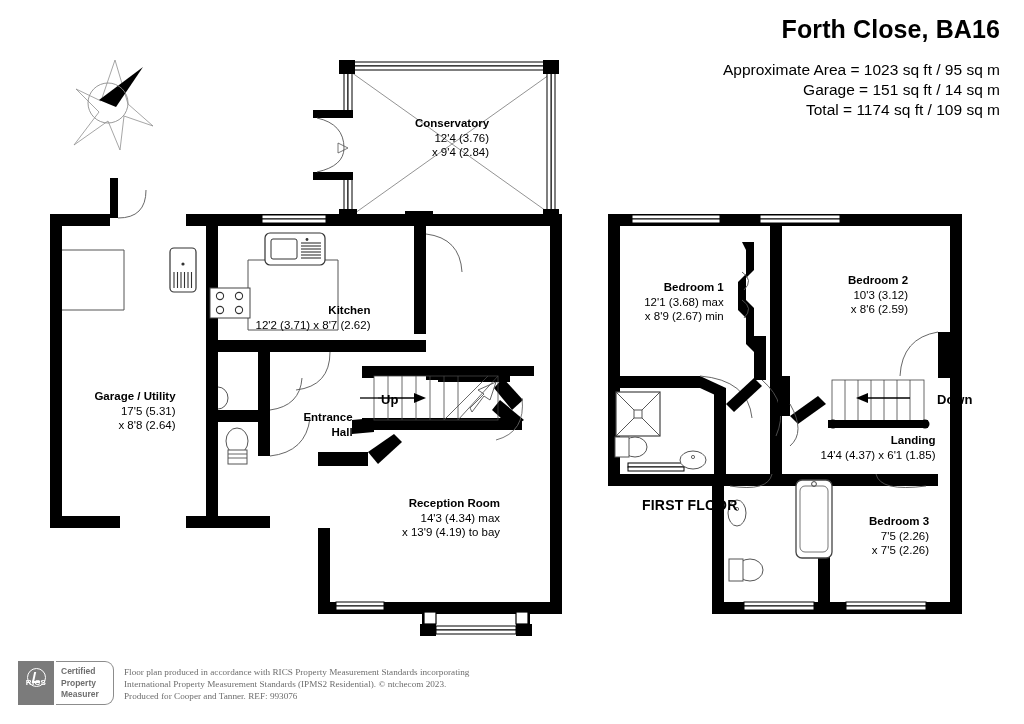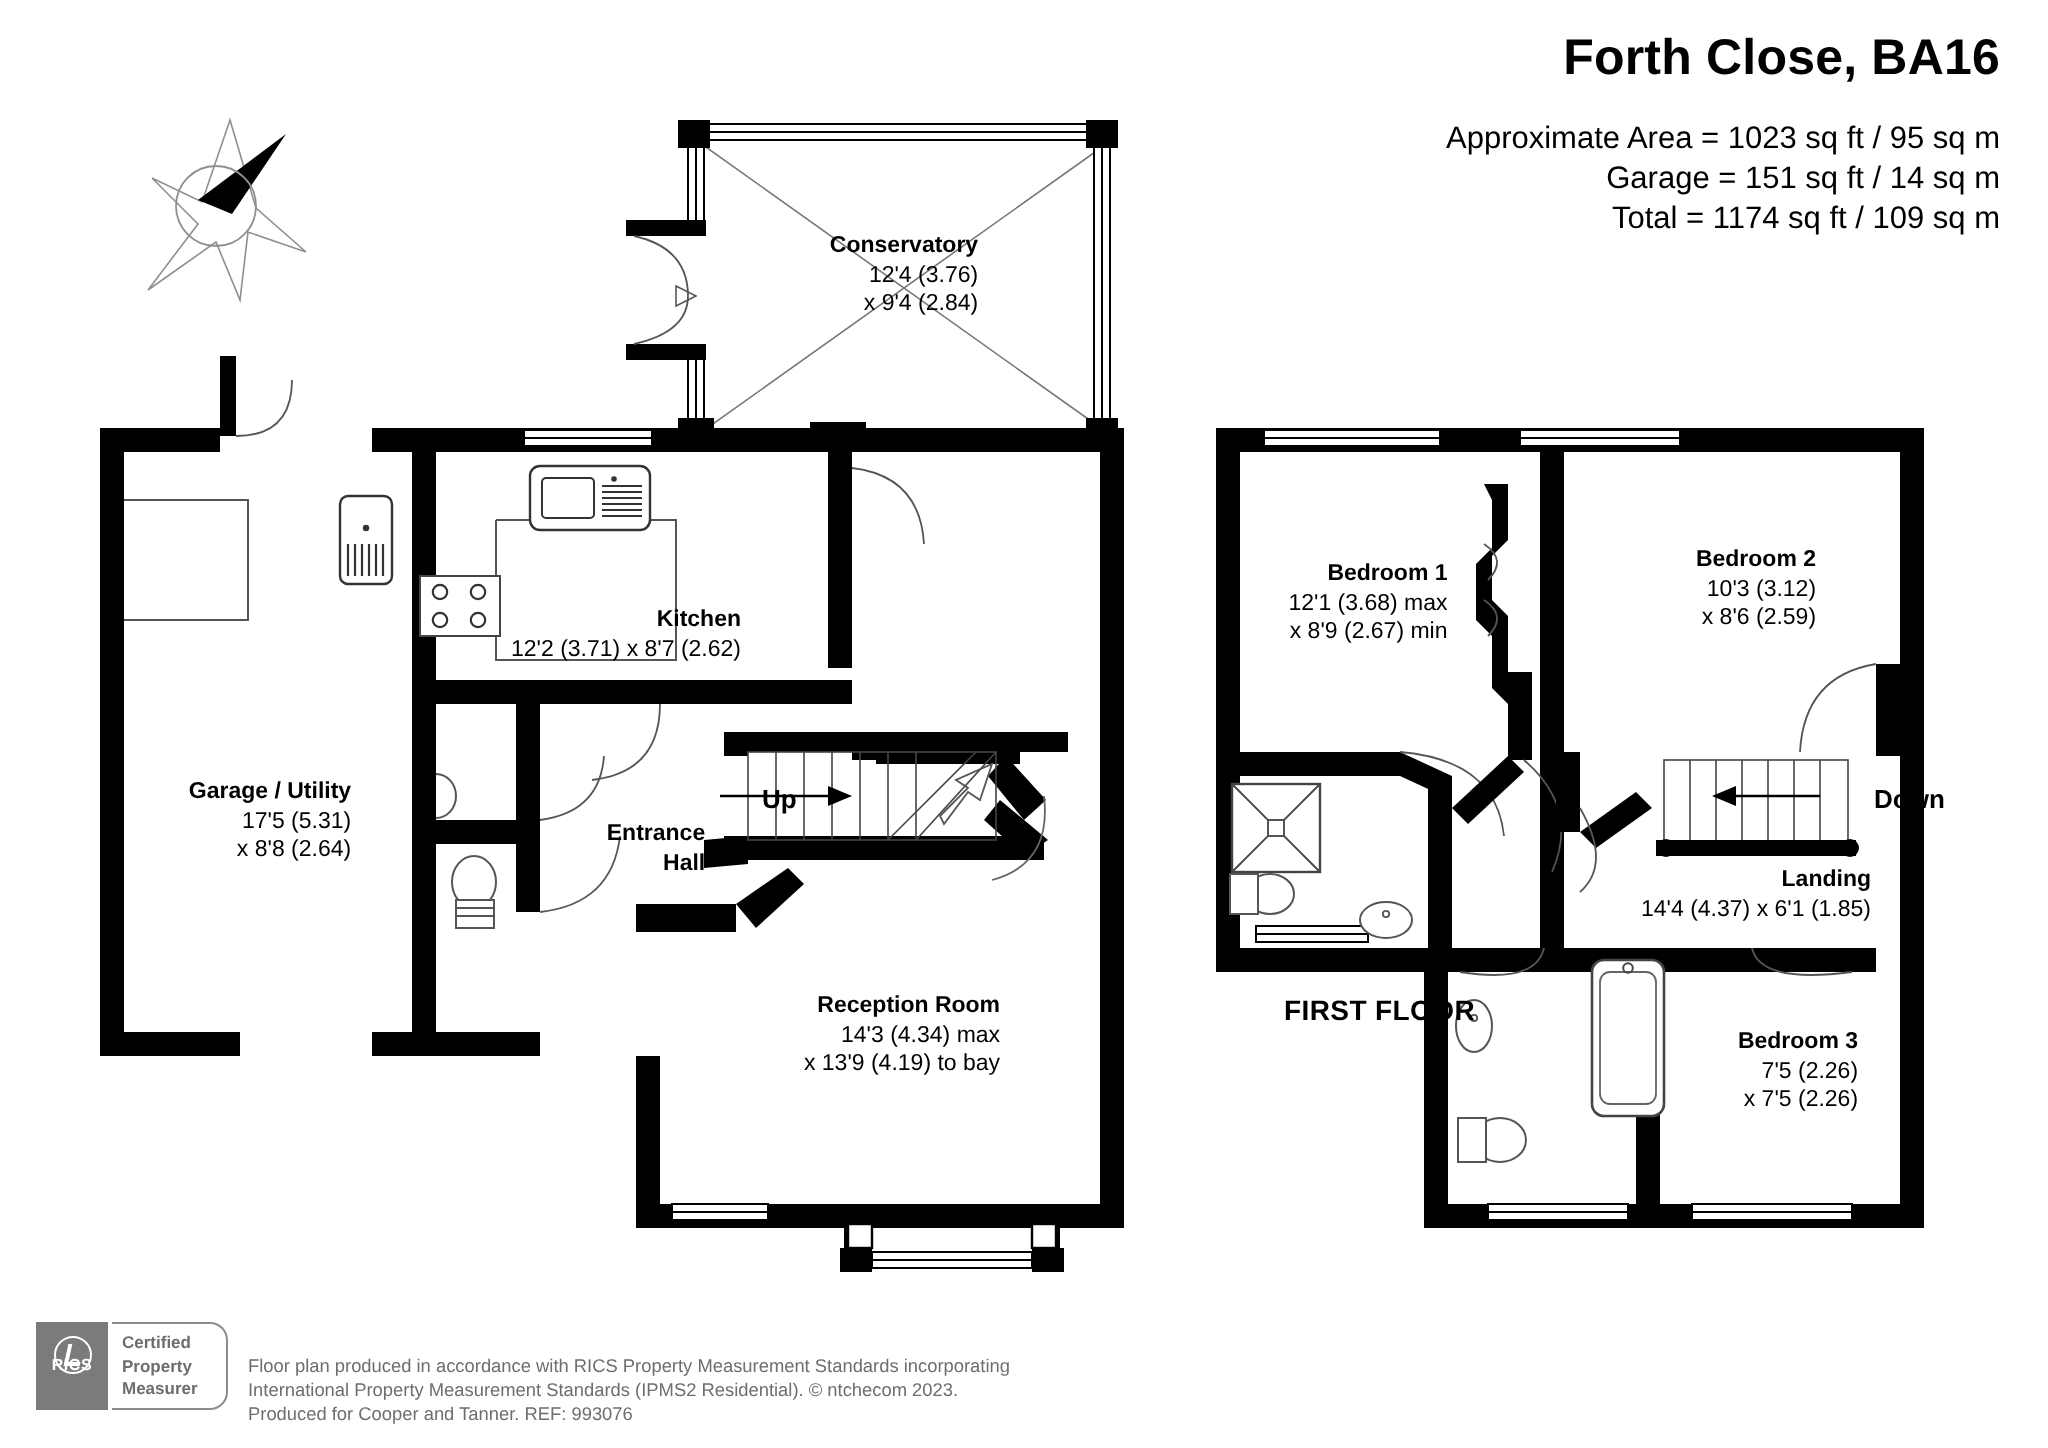--- a/index.html
+++ b/index.html
@@ -145,25 +145,26 @@
     color: #6e6e6e;
     font-size: 8.5px;
     font-weight: bold;
     line-height: 11.5px;
     padding: 4px 0 0 5px;
     box-sizing: border-box;
   }
   .cert-text {
     position: absolute;
     left: 106px;
-    top: 19px;
+    top: 8px;
     width: 412px;
     font-size: 9.2px;
     line-height: 12.2px;
     color: #6e6e6e;
+    font-family: Liberation Serif, serif;
   }
   .cert-text div { white-space: nowrap; }
 </style>
 </head>
 <body>
 
 <div id="plan-root">
 
   <div class="header">
     <div class="title">Forth Close, BA16</div>

